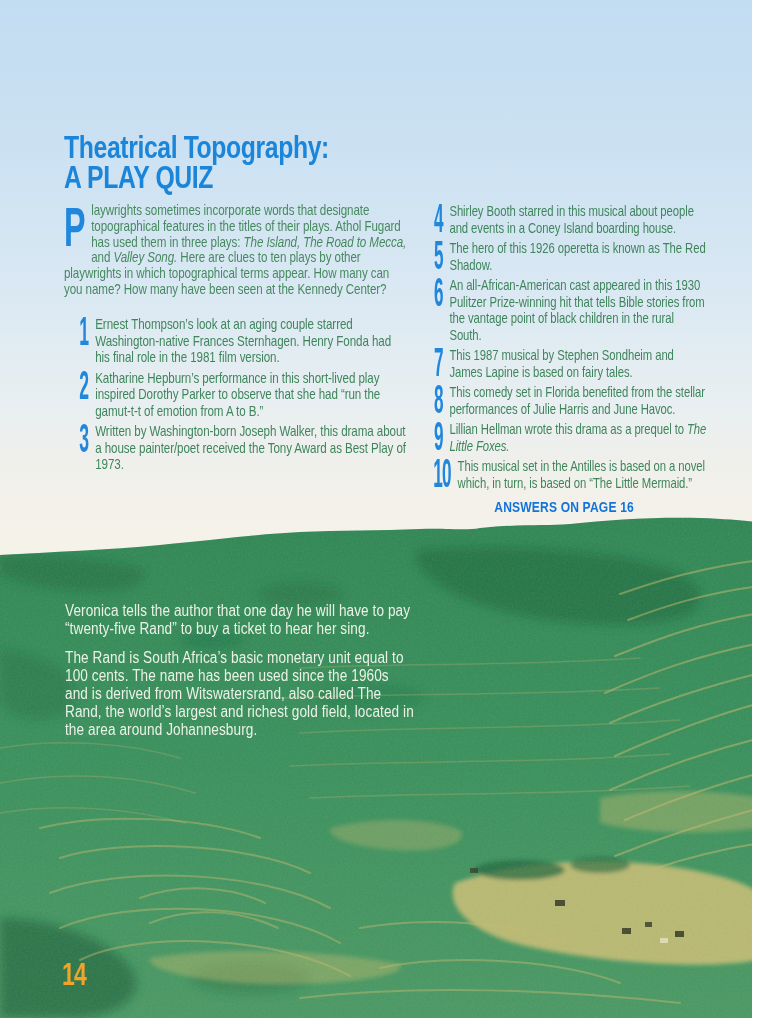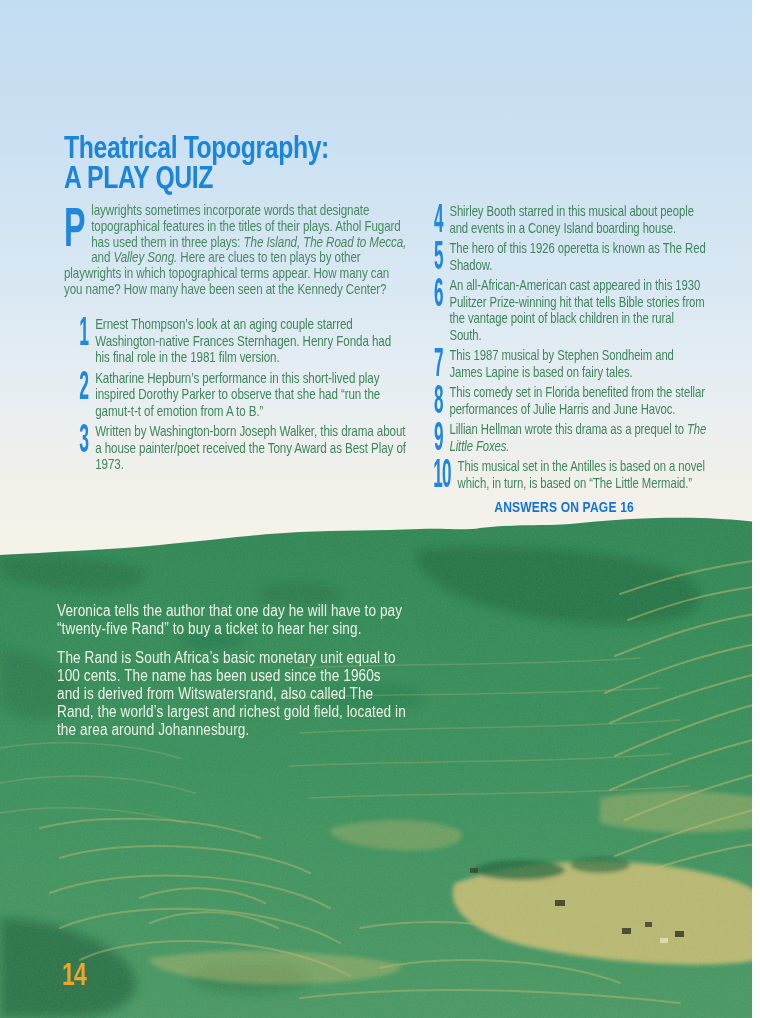--- a/index.html
+++ b/index.html
@@ -48,21 +48,21 @@
   }
 
   .answers-note {
     margin-top:7px; text-align:center;
     color:#1473d8; font-weight:bold; font-size:15.5px; letter-spacing:0.2px;
   }
 
   
   .landscape { position:absolute; left:0; top:498px; width:760px; height:520px; }
 
-  .photo-caption { position:absolute; left:57px; top:602px; width:412px; }
+  .photo-caption { position:absolute; left:65px; top:602px; width:412px; }
   .photo-caption p {
     margin:0 0 11px 0; font-size:16px; line-height:18px;
     color:#edf2e7; letter-spacing:0.1px; font-weight:400;
   }
 
   .page-number {
     position:absolute; left:62px; top:956px;
     color:#f0a42a; font-weight:bold; font-size:32px; letter-spacing:-1px;
     transform:scaleX(0.72); transform-origin:0 0;
   }

